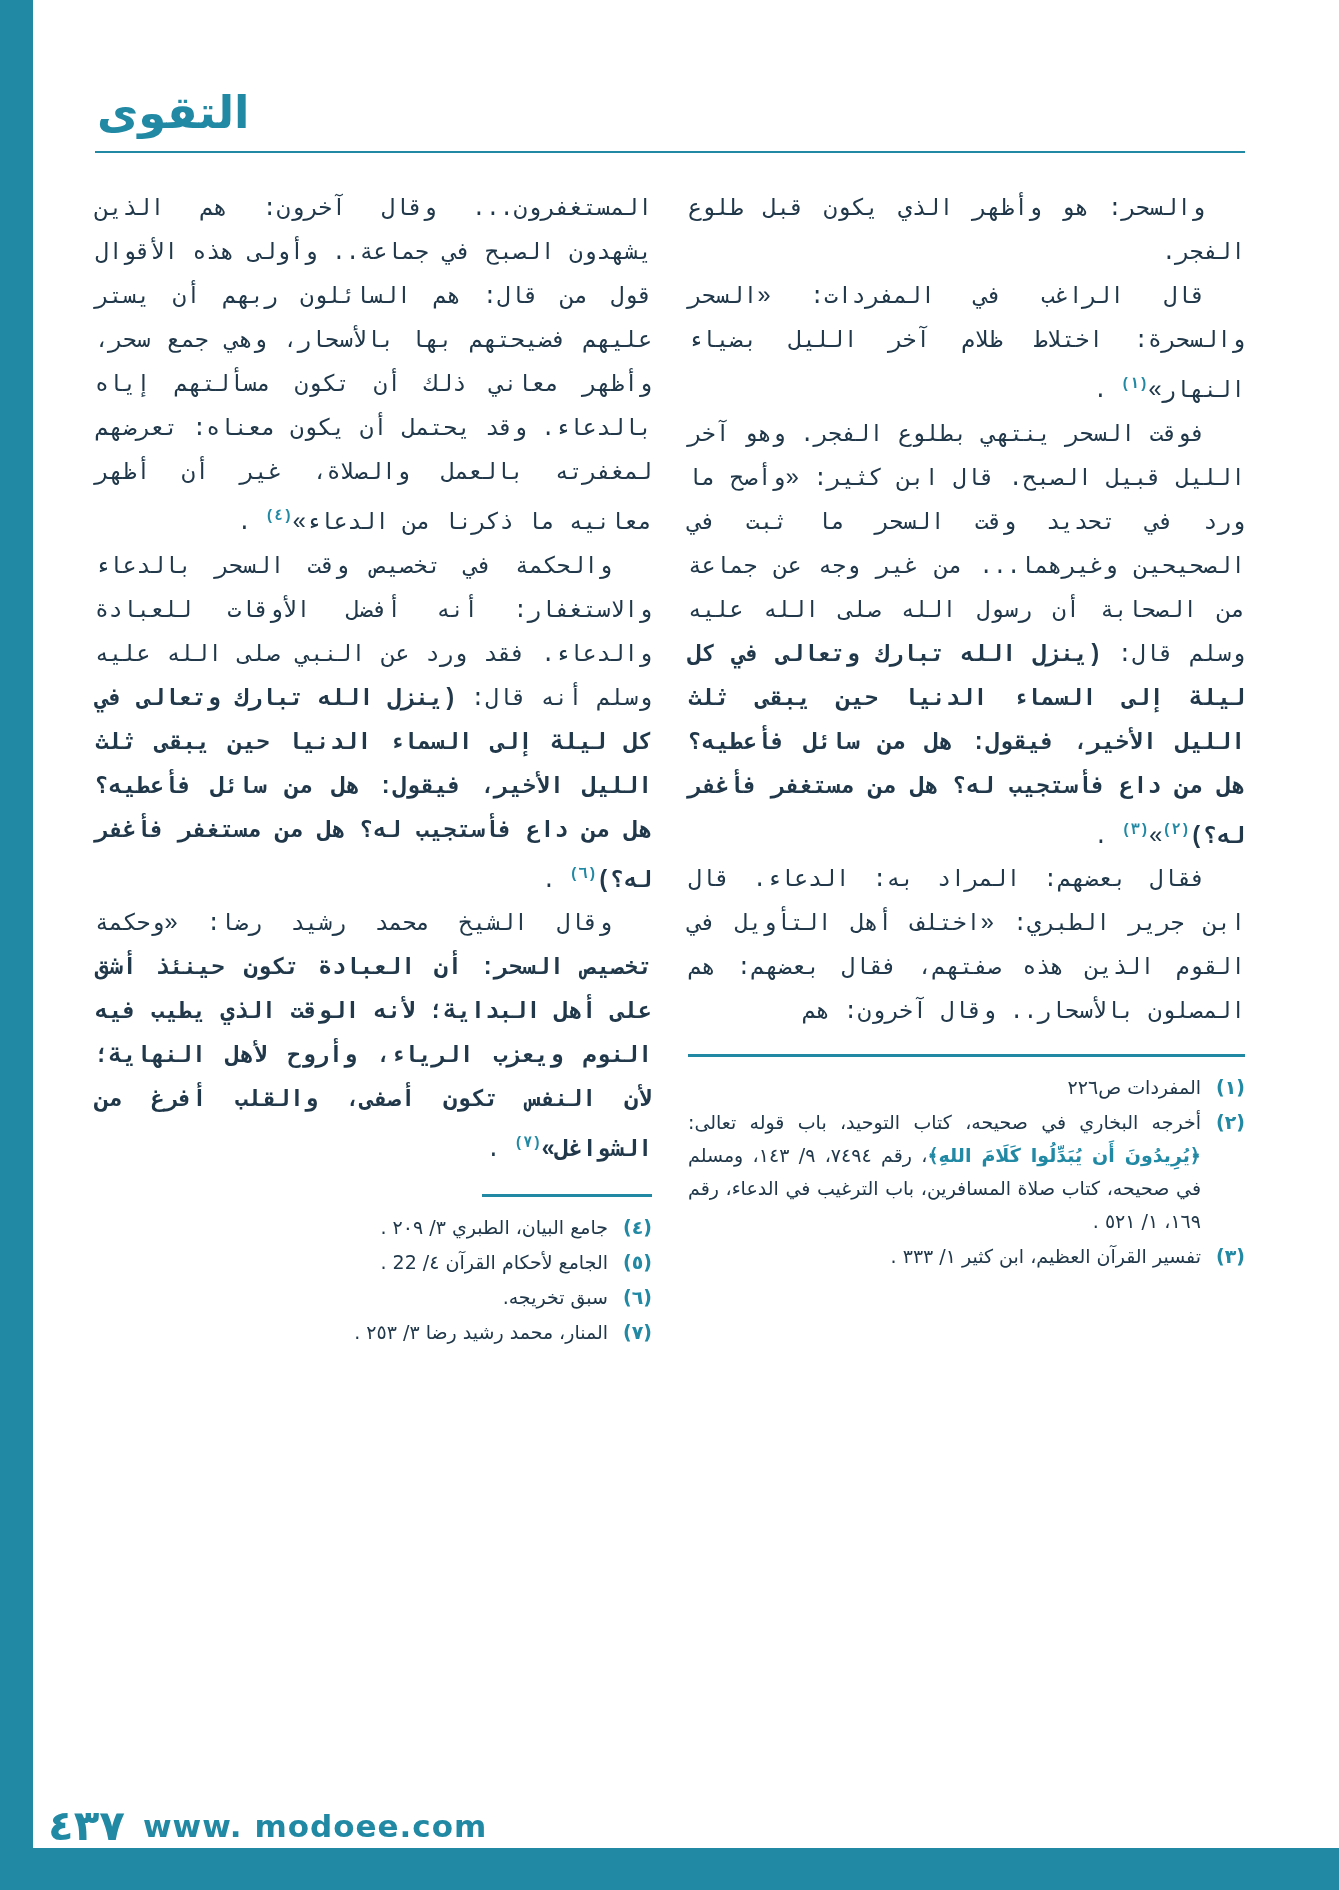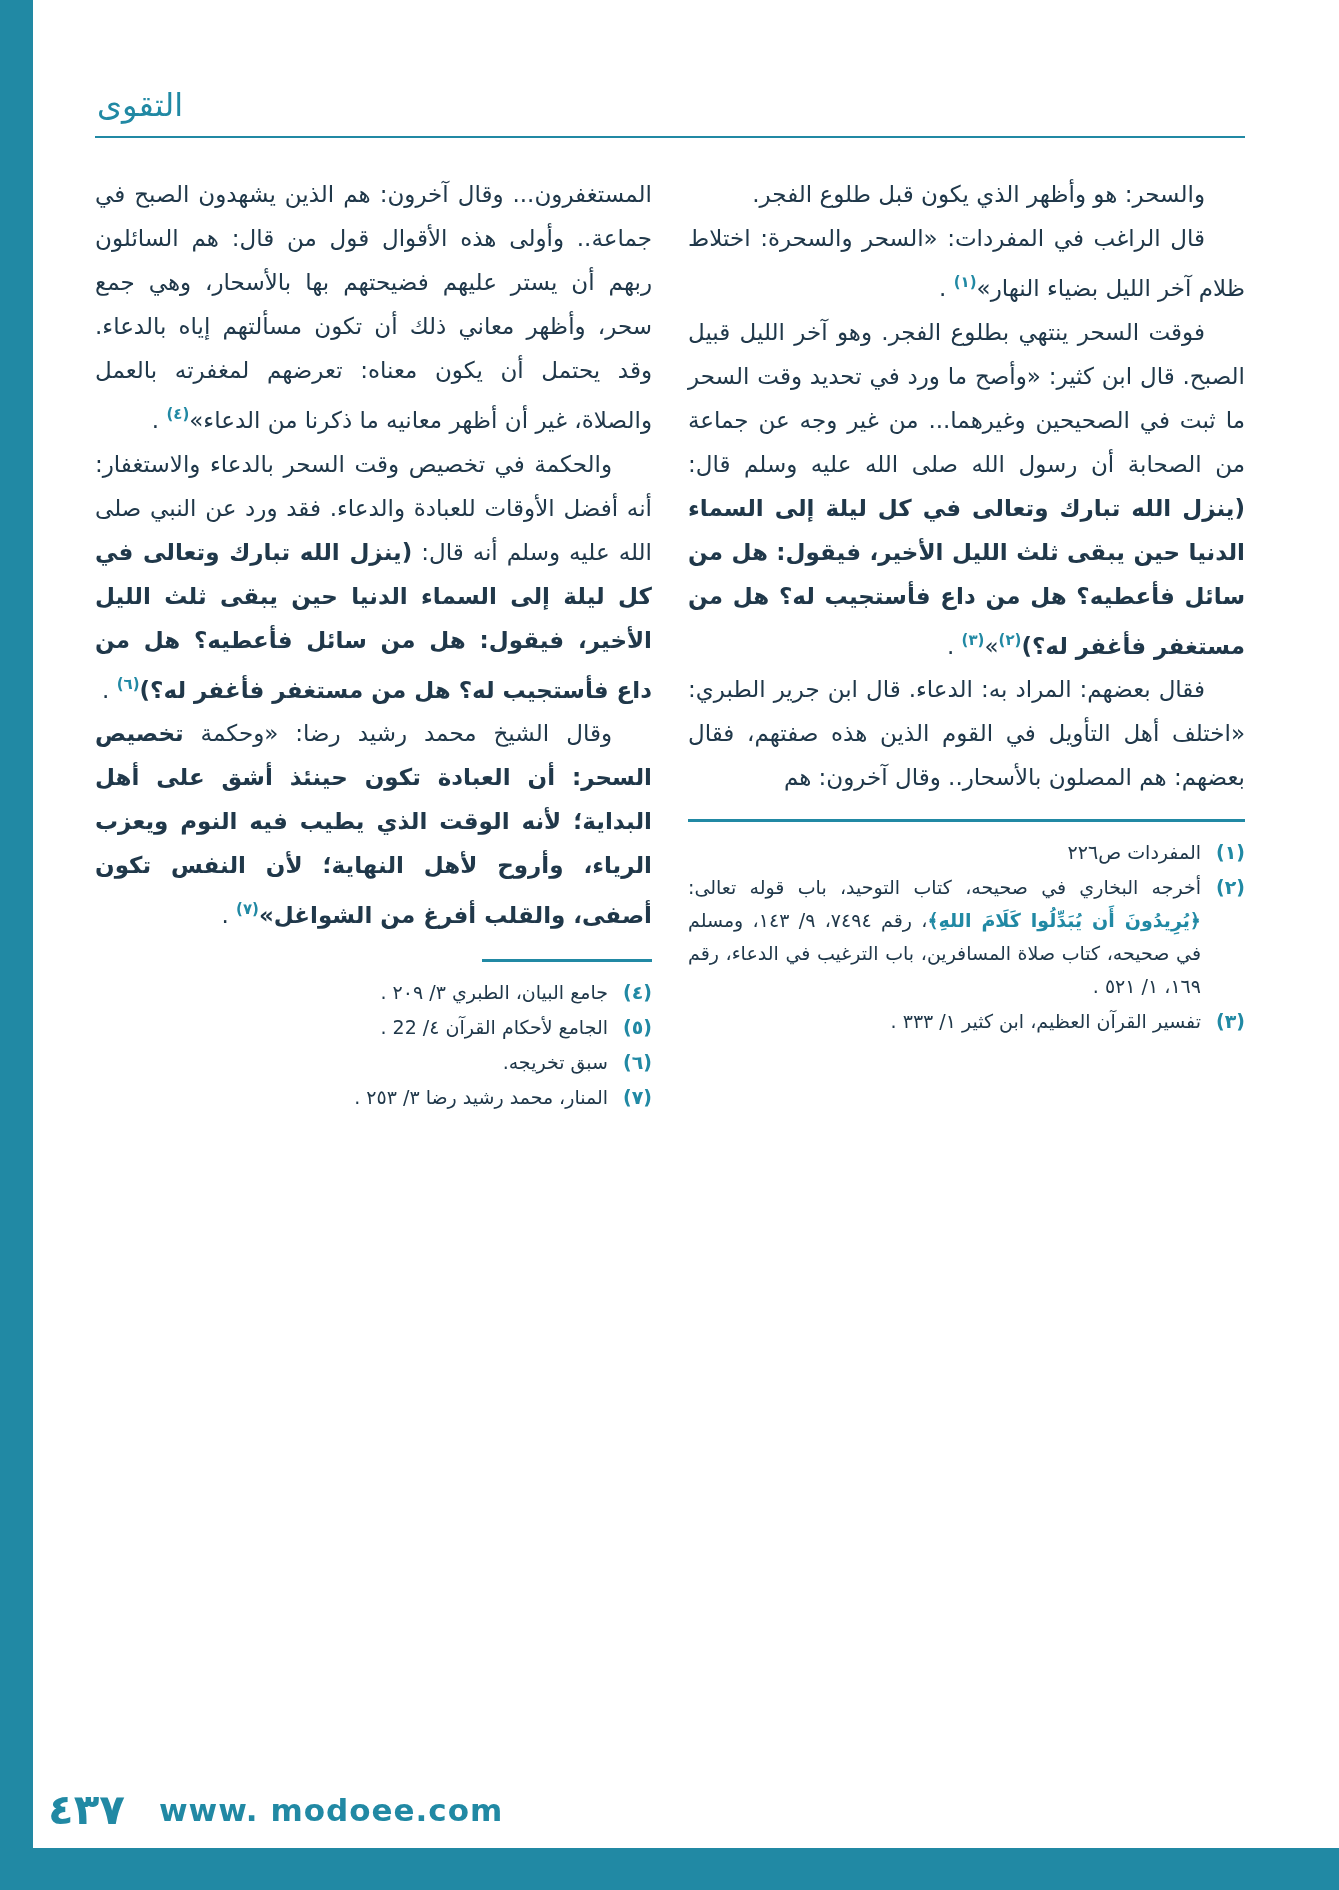--- a/index.html
+++ b/index.html
@@ -4,36 +4,36 @@
 <style>
   :root { --accent:#2189a4; --ink:#20384a; }
   * { margin:0; padding:0; box-sizing:border-box; }
   body { background:#d8d8d8; font-family:"DejaVu Sans", sans-serif; }
   .page { position:relative; width:1339px; height:1890px; background:#ffffff;
           direction:rtl; overflow:hidden; margin:0 auto; }
   .side-bar { position:absolute; left:0; top:0; width:33px; height:100%; background:var(--accent); }
   .bottom-band { position:absolute; left:0; bottom:0; width:100%; height:42px; background:var(--accent); }
   .content { position:absolute; top:86px; left:95px; right:94px; }
   .header-row { text-align:left; padding:0 2px 12px 2px; border-bottom:2px solid var(--accent); }
-  .header-title { font-size:32px; font-weight:normal; color:var(--accent); }
+  .header-title { font-size:45px; font-weight:bold; color:var(--accent); }
   .columns { display:flex; gap:36px; margin-top:34px; }
   .column { flex:1; min-width:0; }
-  .para { font-size:23px; line-height:44px; color:var(--ink); text-align:justify; text-indent:40px; }
+  .para { font-size:23px; line-height:44px; color:var(--ink); text-align:justify; text-indent:40px;font-family:Liberation Mono, monospace; }
   .para.no-indent { text-indent:0; }
   .seg-n { }
   .seg-b { font-weight:bold; }
   .seg-m { color:var(--accent); font-size:15px; vertical-align:super; font-weight:bold; }
   .seg-v { color:var(--accent); font-weight:bold; }
   .fn-rule { border-top:3px solid var(--accent); margin:20px 0 14px 0; }
   .fn-rule.short { width:170px; margin:22px 0 14px 0; }
   .footnote { display:flex; gap:10px; font-size:19px; line-height:33px; color:var(--ink); margin-bottom:2px; }
   .fn-num { color:var(--accent); white-space:nowrap; min-width:34px; font-weight:bold; }
   .fn-body { flex:1; text-align:justify; }
-  .footer { position:absolute; left:48px; bottom:56px; display:flex; align-items:center;
-            gap:34px; direction:ltr;justify-content:space-between; }
+  .footer { position:absolute; left:48px; bottom:40px; display:flex; align-items:center;
+            gap:18px; direction:ltr;justify-content:space-between; }
   .page-number { font-size:42px; font-weight:bold; color:var(--accent); }
   .website { font-size:31px; font-weight:bold; color:var(--accent); letter-spacing:1px; }
 </style>
 </head>
 <body>
 
 <div class="page">
   <div class="side-bar"></div>
 
   <div class="content">

